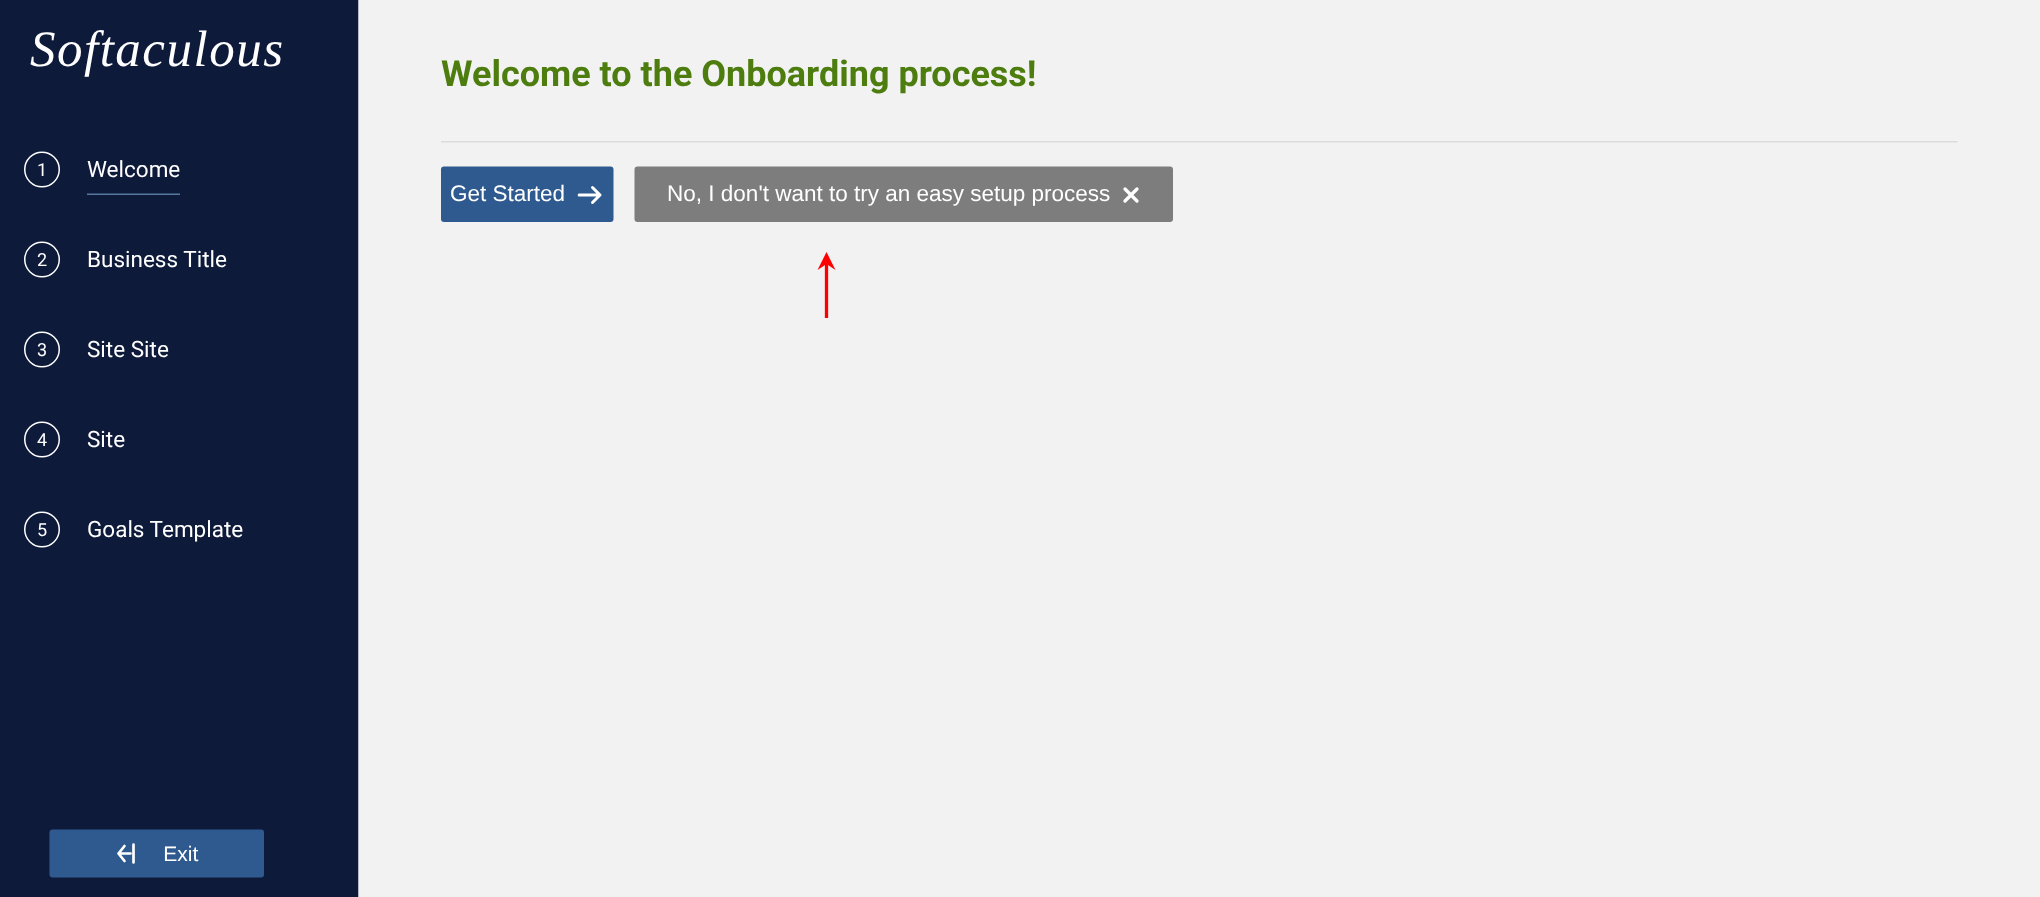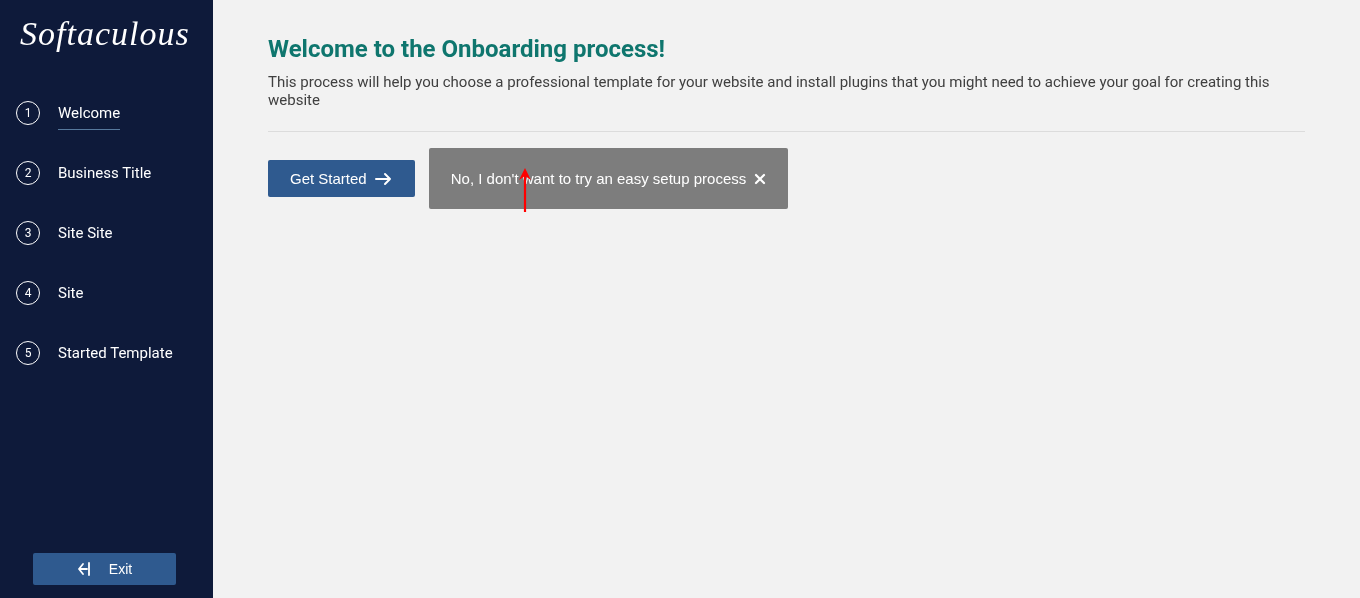--- a/index.html
+++ b/index.html
@@ -9,21 +9,21 @@
     }
     body {
       font-family: -apple-system, BlinkMacSystemFont, "Segoe UI", Roboto, Helvetica, Arial, sans-serif;
       width: 1360px;
       height: 598px;
       display: flex;
       background: #f0f0f0;
       overflow: hidden;
     }
     .sidebar {
-      width: 213px;
+      width: 239px;
       height: 598px;
       background: #0e1a3a;
       display: flex;
       flex-direction: column;
       position: relative;
     }
     .logo {
       padding: 15px 20px 30px 20px;
       font-family: 'Brush Script MT', cursive;
       font-style: italic;
@@ -93,55 +93,55 @@
     }
     .main {
       flex: 1;
       padding: 35px 55px;
       background: #f2f2f2;
       position: relative;
     }
     .heading {
       font-size: 24px;
       font-weight: 700;
-      color: #0f766e;
-      margin-bottom: 10px;
+      color: #4d7c0f;
+      margin-bottom: 31px;
     }
     .subtext {
       font-size: 15px;
       color: #404040;
       margin-bottom: 22px;
     }
     .divider {
       border: none;
       border-top: 1px solid #dcdcdc;
       margin-bottom: 16px;
     }
     .button-row {
       display: flex;
       gap: 14px;
       align-items: center;
     }
     .btn-primary {
       background: #2f5a8f;
       color: #ffffff;
       border: none;
-      padding: 10px 22px;
+      padding: 10px 6px;
       font-size: 15px;
       display: flex;
       align-items: center;
       gap: 8px;
       cursor: pointer;
       border-radius: 2px;
     }
     .btn-secondary {
       background: #7d7d7d;
       color: #ffffff;
       border: none;
-      padding: 22px 22px;
+      padding: 10px 22px;
       font-size: 15px;
       display: flex;
       align-items: center;
       gap: 8px;
       cursor: pointer;
       border-radius: 2px;
     }
     .arrow-right-icon svg, .close-icon svg {
       display: block;
     }
@@ -169,36 +169,35 @@
     <li class="nav-item">
       <span class="step-circle">3</span>
       <span class="nav-label">Site Site</span>
     </li>
     <li class="nav-item">
       <span class="step-circle">4</span>
       <span class="nav-label">Site</span>
     </li>
     <li class="nav-item">
       <span class="step-circle">5</span>
-      <span class="nav-label">Started Template</span>
+      <span class="nav-label">Goals Template</span>
     </li>
   </ul>
   <button class="exit-button">
     <span class="exit-icon">
       <svg width="16" height="14" viewBox="0 0 16 14" fill="none">
         <path d="M6 2 L2 7 L6 12 M2 7 L10 7 M12 1 L12 13" stroke="#ffffff" stroke-width="1.8" stroke-linecap="round" stroke-linejoin="round"></path>
       </svg>
     </span>
     <span>Exit</span>
   </button>
 </aside>
 
 <main class="main">
   <h1 class="heading">Welcome to the Onboarding process!</h1>
-  <p class="subtext">This process will help you choose a professional template for your website and install plugins that you might need to achieve your goal for creating this website</p>
   <hr class="divider">
   <div class="button-row">
     <button class="btn-primary">
       <span>Get Started</span>
       <span class="arrow-right-icon">
         <svg width="18" height="14" viewBox="0 0 18 14" fill="none">
           <path d="M1 7 L15 7 M10 2 L15 7 L10 12" stroke="#ffffff" stroke-width="2" stroke-linecap="round" stroke-linejoin="round"></path>
         </svg>
       </span>
     </button>

